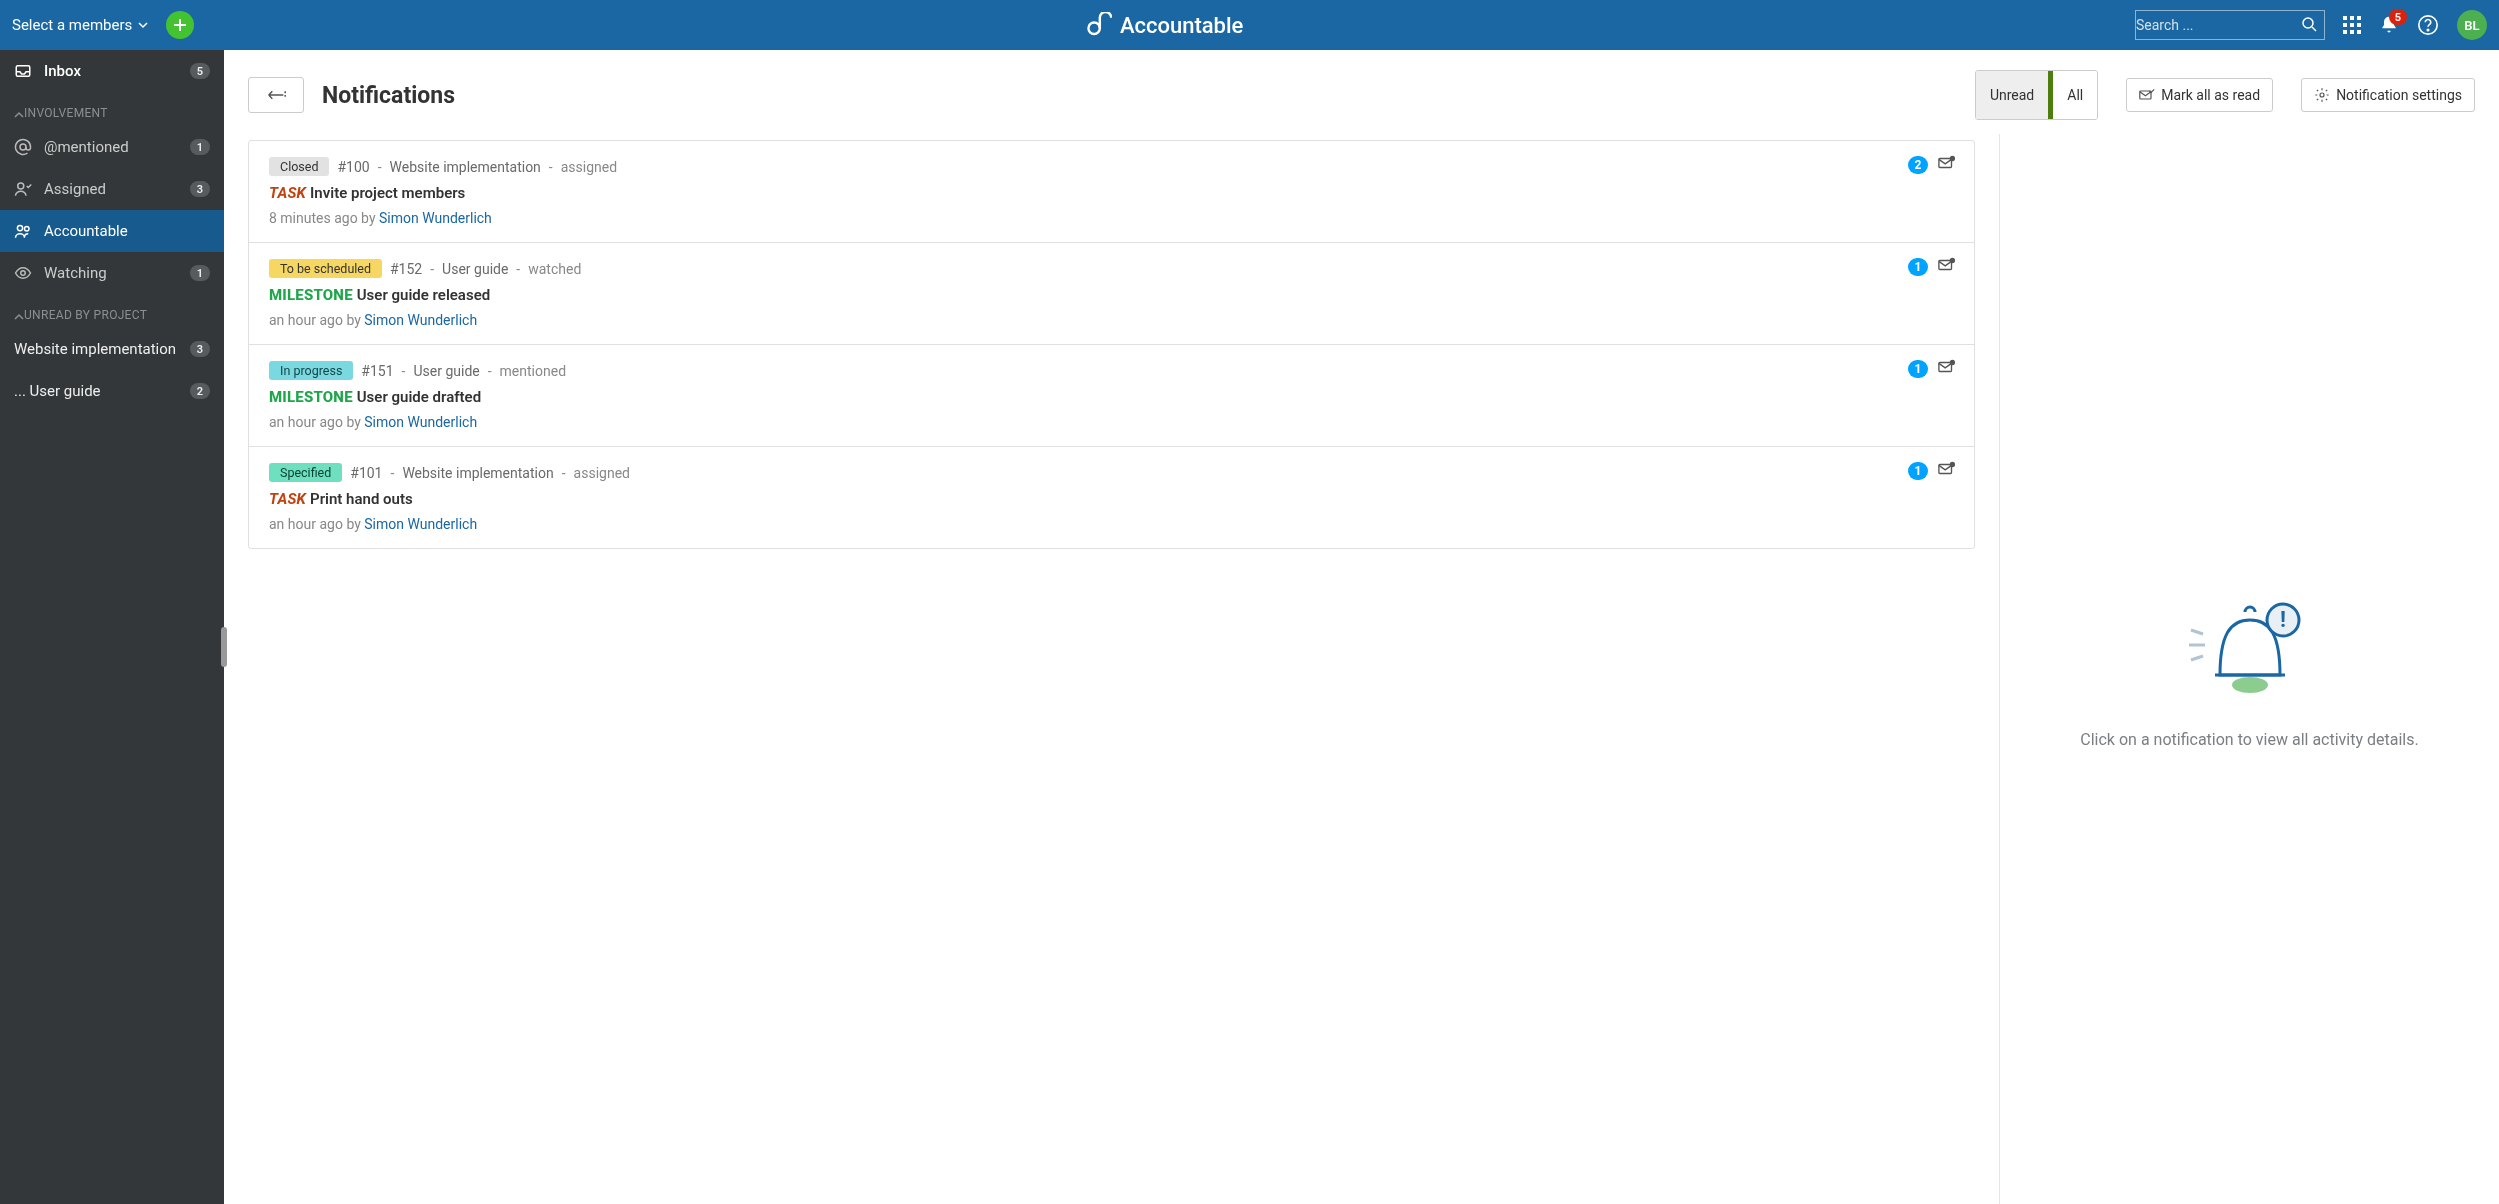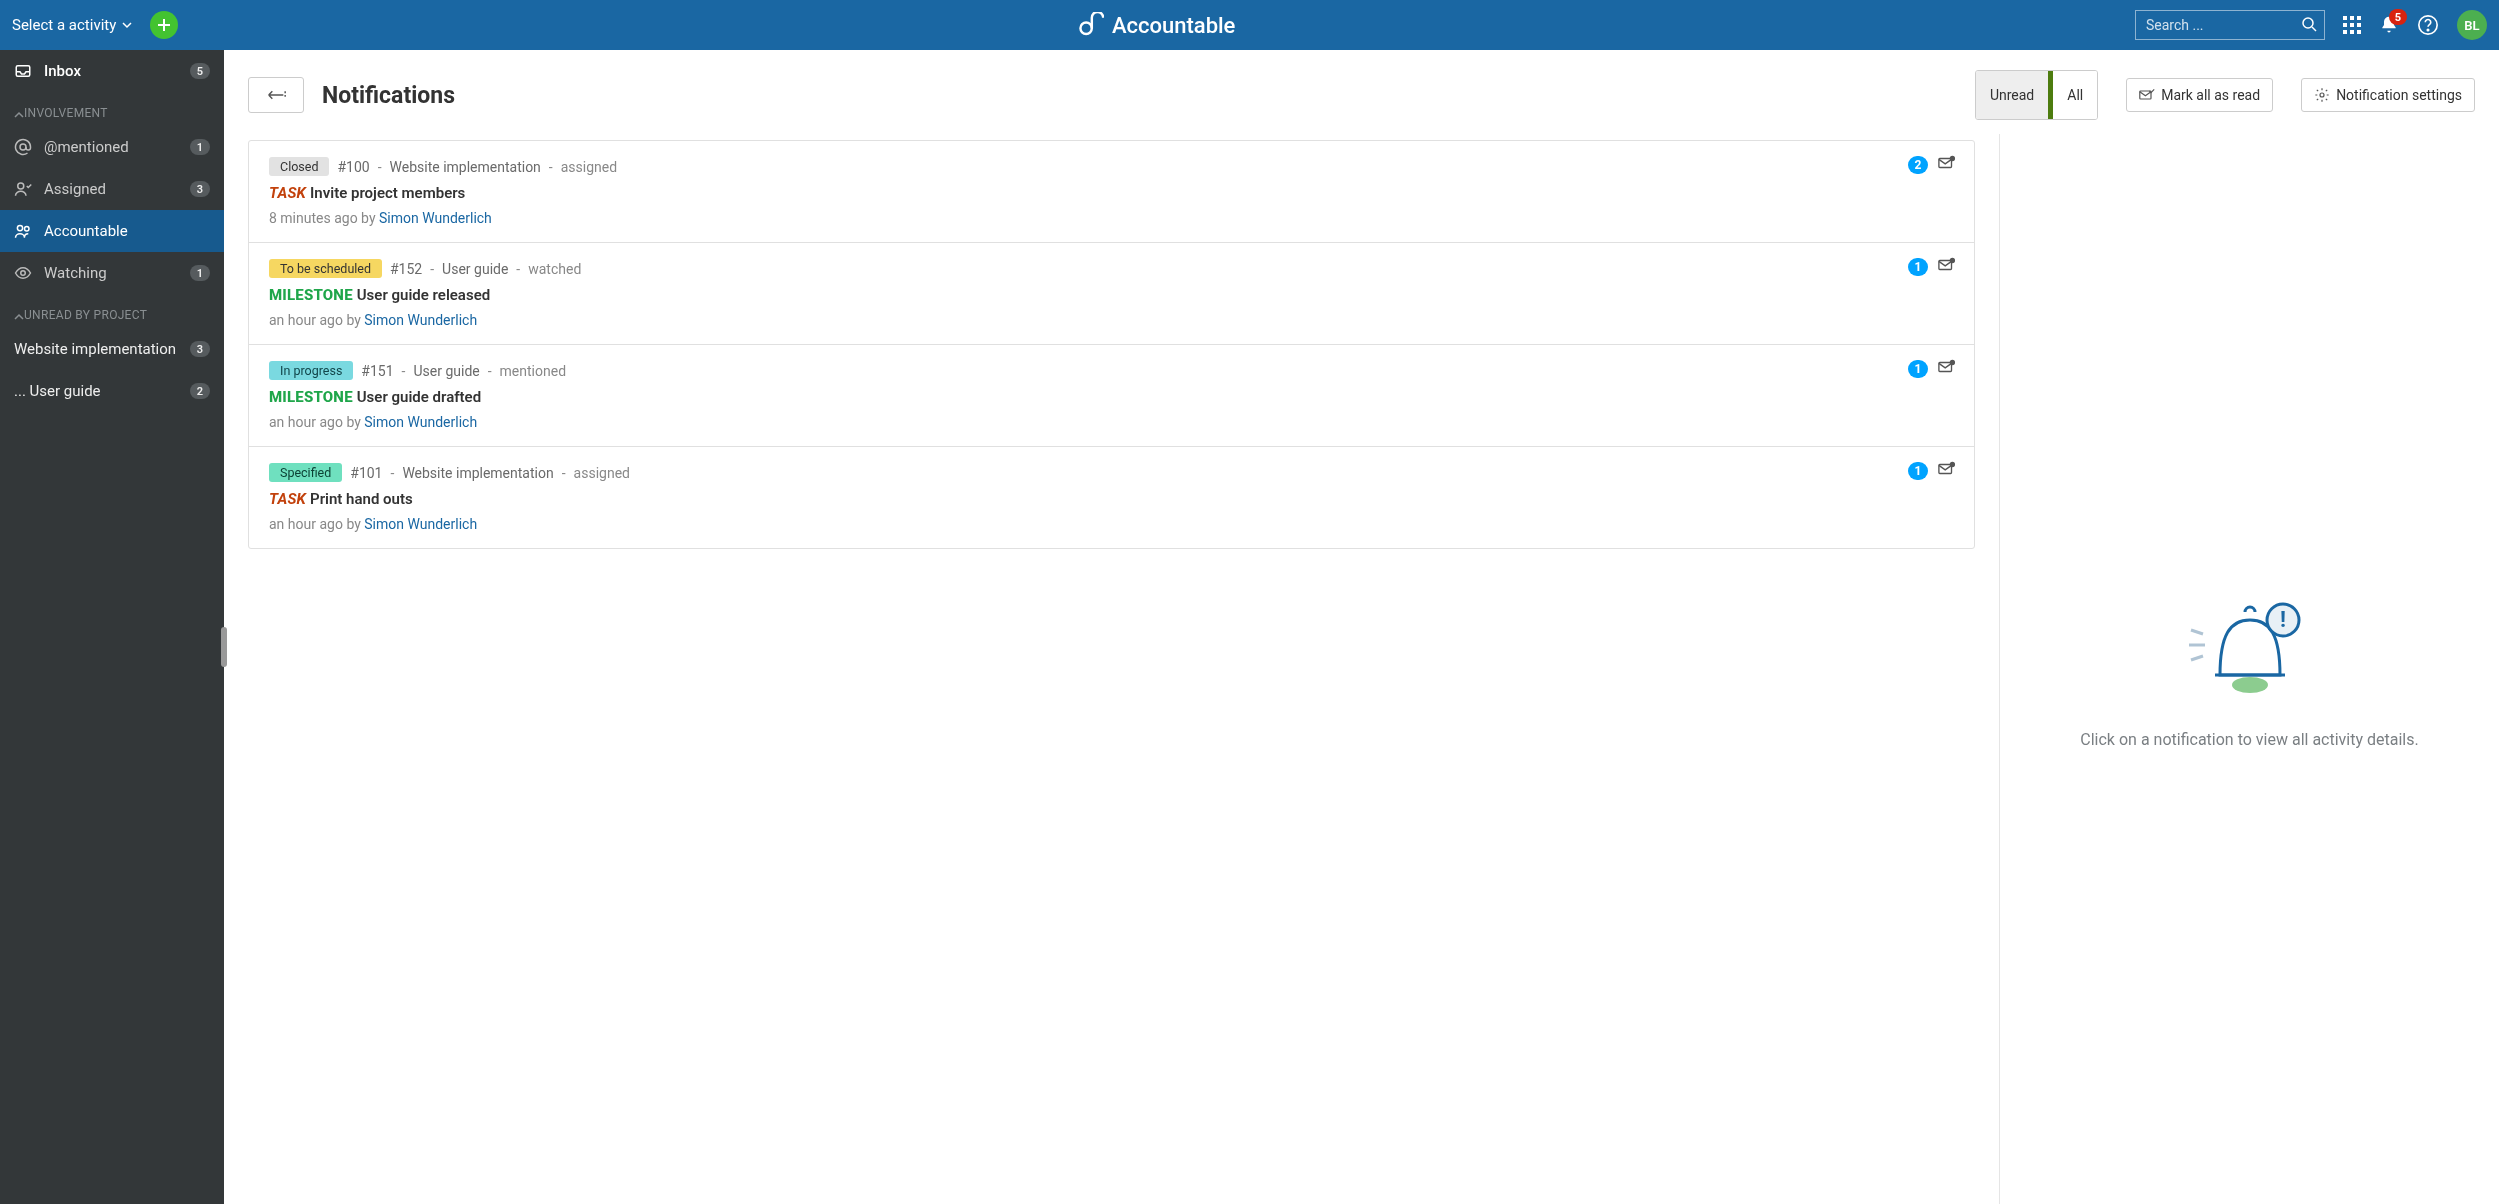--- a/index.html
+++ b/index.html
@@ -6,21 +6,21 @@
 body { background:#fff; color:#333; overflow:hidden; }
 
 
 .topbar { height:50px; background:#1a67a3; display:flex; align-items:center; padding:0 12px; color:#fff; }
 .project-select { display:flex; align-items:center; gap:6px; font-size:15px; cursor:pointer; }
 .add-btn { width:28px; height:28px; border-radius:50%; background:#43c330; color:#fff; display:flex; align-items:center; justify-content:center; margin-left:18px; font-size:20px; cursor:pointer; }
 .logo-wrap { flex:1; display:flex; align-items:center; justify-content:center; gap:8px; }
 .logo-wrap svg { width:26px; height:26px; }
 .logo-text { font-size:22px; font-weight:500; color:#fff; }
 .search-box { position:relative; width:190px; }
-.search-box input { width:100%; height:30px; background:transparent; border:1px solid rgba(255,255,255,0.5); color:#fff; padding:0 30px 0 10px; font-size:14px; outline:none; }
+.search-box input { width:100%; height:30px; background:transparent; border:1px solid rgba(255,255,255,0.5); color:#fff; padding:0 30px 0 0; font-size:14px; outline:none; }
 .search-box input::placeholder { color:rgba(255,255,255,0.8); }
 .search-icn { position:absolute; right:8px; top:6px; color:rgba(255,255,255,0.8); }
 .top-icn { margin-left:18px; cursor:pointer; position:relative; color:#fff; display:flex; align-items:center; justify-content:center; }
 .bell-badge { position:absolute; top:-6px; right:-8px; background:#d9230f; color:#fff; border-radius:9px; font-size:11px; font-weight:bold; min-width:18px; height:16px; display:flex; align-items:center; justify-content:center; padding:0 4px; }
 .avatar { width:30px; height:30px; border-radius:50%; background:#4caf50; color:#fff; display:flex; align-items:center; justify-content:center; font-size:13px; font-weight:600; margin-left:18px; cursor:pointer; }
 
 
 .layout { display:flex; height:calc(100vh - 50px); }
 
 
@@ -76,21 +76,21 @@
 
 
 ::-webkit-scrollbar { width:8px; height:8px; }
 ::-webkit-scrollbar-thumb { background:#ccc; border-radius:4px; }
 </style>
 </head>
 <body>
 
 <div class="topbar">
   <div class="project-select">
-    <span>Select a activity</span>
+    <span>Select a members</span>
     <svg width="10" height="10" viewBox="0 0 10 10">
         <path d="M1 3l4 4 4-4" stroke="#fff" stroke-width="1.5" fill="none"></path>
       </svg>
   </div>
   <div class="add-btn">
     <svg width="14" height="14" viewBox="0 0 14 14">
         <path d="M7 1v12M1 7h12" stroke="#fff" stroke-width="2"></path>
       </svg>
   </div>
 

